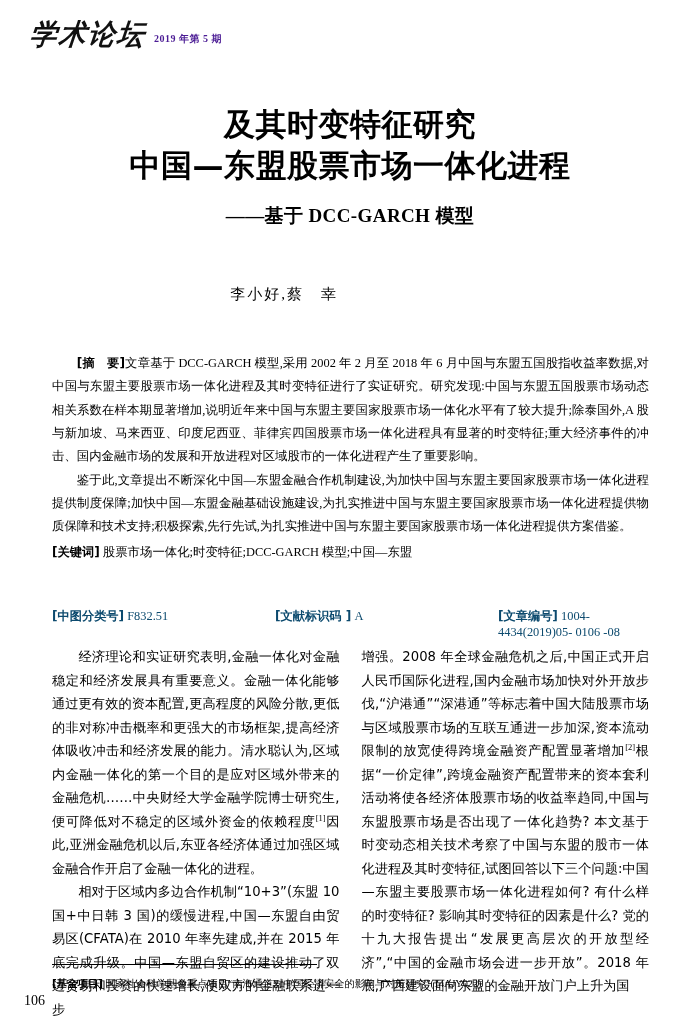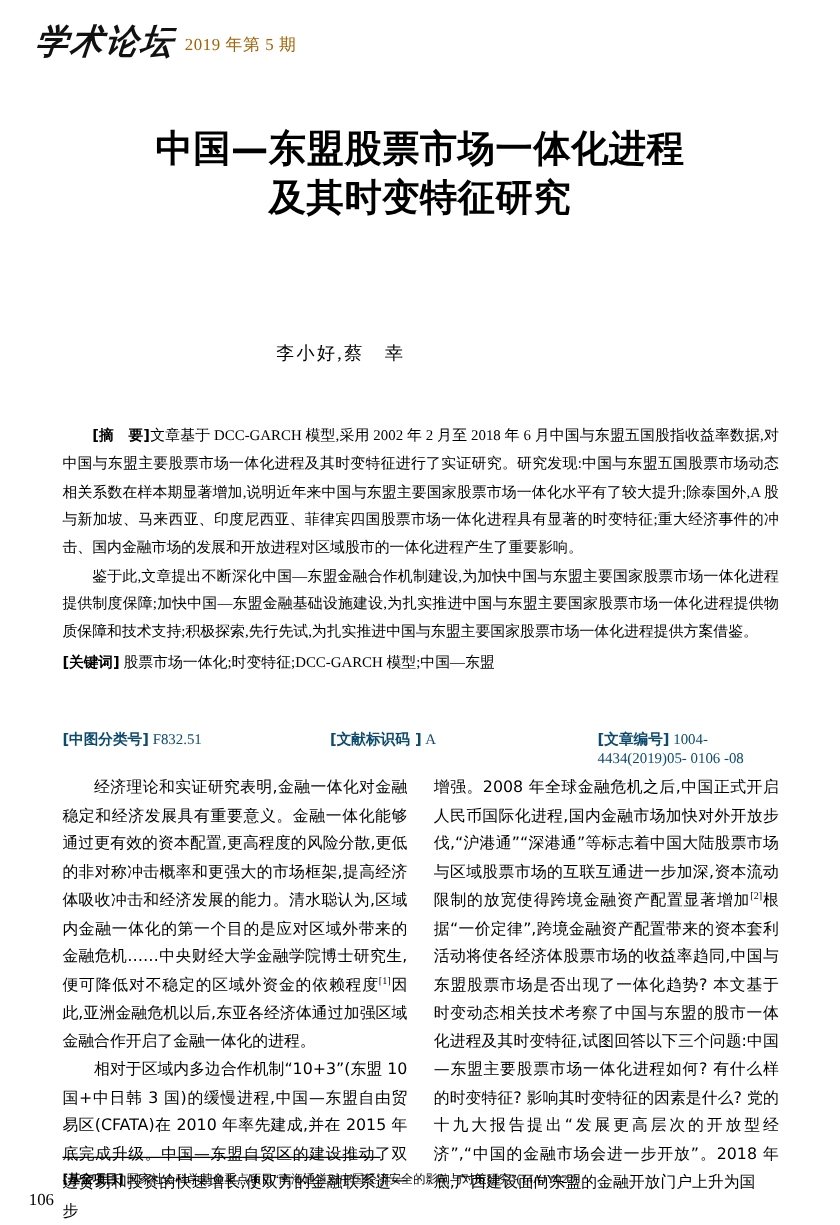--- a/index.html
+++ b/index.html
@@ -38,23 +38,23 @@
     font-size: 27px;
     font-weight: 700;
     letter-spacing: 2px;
     color: #111;
     font-style: italic;
     transform: skewX(-6deg) scaleY(1.06);
     transform-origin: left bottom;
   }
   .issue-line {
     font-family: "Liberation Serif", "DejaVu Serif", serif;
-    font-size: 14px;
-    font-weight: 400;
-    color: #a16207;
+    font-size: 10px;
+    font-weight: 700;
+    color: #4c1d95;
     letter-spacing: 0.5px;
     position: relative;
     top: -3px;
   }
 
   
   .title-block {
     position: absolute;
     left: 0;
     top: 104px;
@@ -195,22 +195,23 @@
 <body>
 
 <div class="page">
 
   <div class="masthead">
     <span class="journal-logo">学术论坛</span>
     <span class="issue-line">2019 年第 5 期</span>
   </div>
 
   <div class="title-block">
+    <div class="art-title">及其时变特征研究</div>
     <div class="art-title">中国—东盟股票市场一体化进程</div>
-    <div class="art-title">及其时变特征研究</div>
+    <div class="art-subtitle">——基于 DCC-GARCH 模型</div>
   </div>
 
   <div class="authors">李小好,蔡　幸</div>
 
   <div class="meta-zone">
     <p class="indent2"><span class="lbl">[摘　要]</span><span>文章基于 DCC-GARCH 模型,采用 2002 年 2 月至 2018 年 6 月中国与东盟五国股指收益率数据,对中国与东盟主要股票市场一体化进程及其时变特征进行了实证研究。研究发现:中国与东盟五国股票市场动态相关系数在样本期显著增加,说明近年来中国与东盟主要国家股票市场一体化水平有了较大提升;除泰国外,A 股与新加坡、马来西亚、印度尼西亚、菲律宾四国股票市场一体化进程具有显著的时变特征;重大经济事件的冲击、国内金融市场的发展和开放进程对区域股市的一体化进程产生了重要影响。</span></p>
     <p class="indent2"><span>鉴于此,文章提出不断深化中国—东盟金融合作机制建设,为加快中国与东盟主要国家股票市场一体化进程提供制度保障;加快中国—东盟金融基础设施建设,为扎实推进中国与东盟主要国家股票市场一体化进程提供物质保障和技术支持;积极探索,先行先试,为扎实推进中国与东盟主要国家股票市场一体化进程提供方案借鉴。</span></p>
     <p class="tagline"><span class="lbl">[关键词]</span> <span>股票市场一体化;时变特征;DCC-GARCH 模型;中国—东盟</span></p>
   </div>
 

